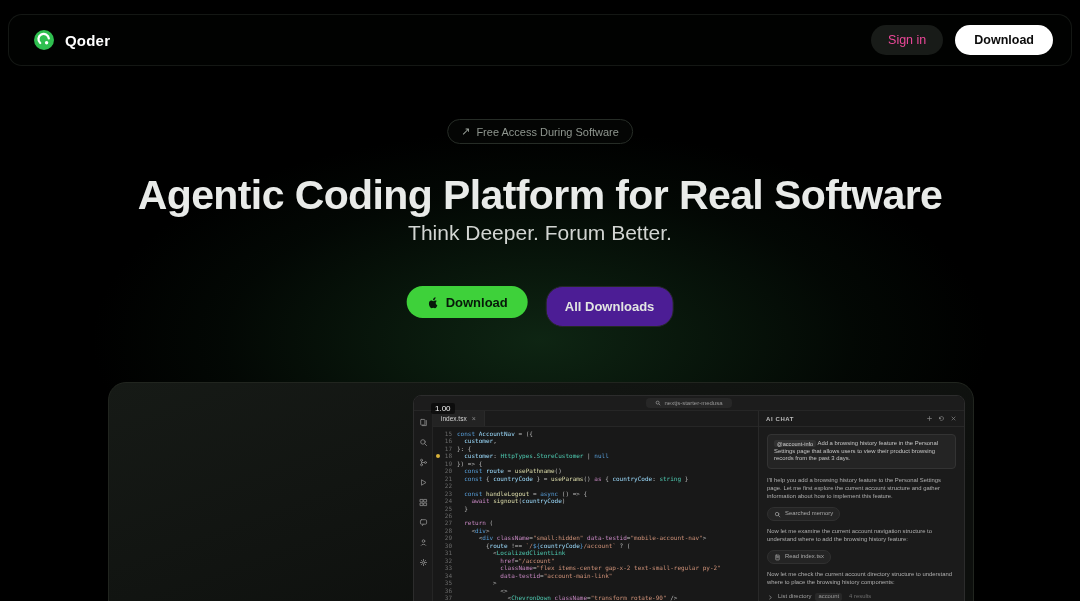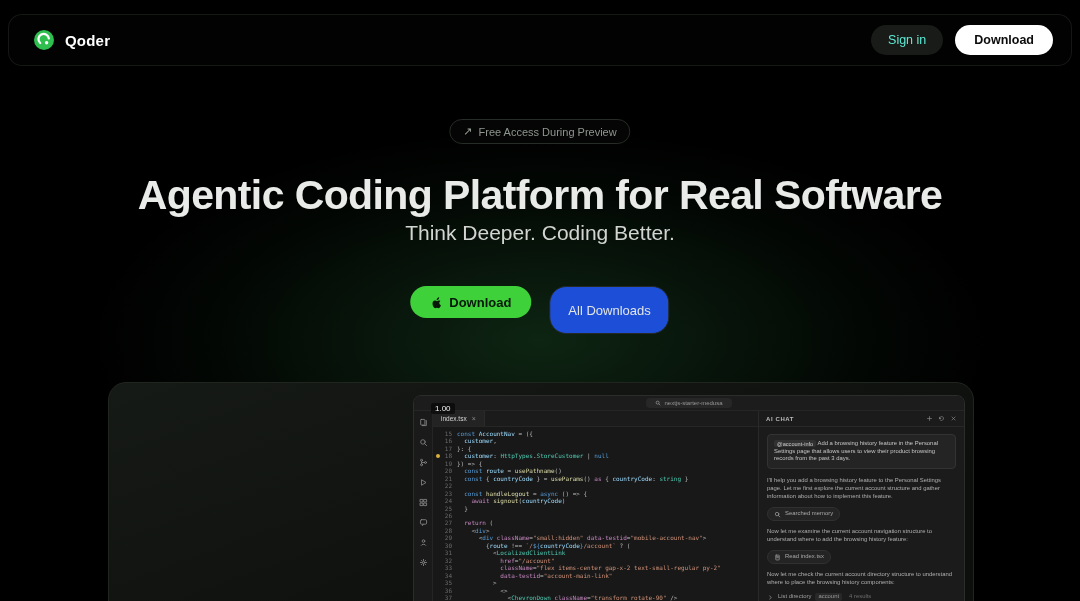--- a/index.html
+++ b/index.html
@@ -10,38 +10,38 @@
         pointer-events:none;}
 
   
   .navbar{position:absolute;left:8px;right:8px;top:14px;height:50px;border:1px solid rgba(90,100,90,0.22);
           border-radius:14px;display:flex;align-items:center;padding:0 14px;background:rgba(2,4,2,0.55);z-index:6;}
   .brand{display:flex;align-items:center;gap:10px;margin-left:10px;}
   .brand-name{color:#fff;font-size:15px;font-weight:700;letter-spacing:.2px;}
   .nav-links{position:absolute;left:50%;transform:translateX(-50%);display:flex;gap:38px;}
   .nav-link{color:#b7bcb7;font-size:13px;cursor:pointer;}
   .nav-actions{margin-left:auto;display:flex;gap:12px;align-items:center;margin-right:4px;}
-  .btn-signin{background:#181b18;color:#5eead4;border:none;border-radius:16px;padding:8px 17px;font-size:12.5px;
+  .btn-signin{background:#181b18;color:#ec4899;border:none;border-radius:16px;padding:8px 17px;font-size:12.5px;
               font-family:inherit;cursor:pointer;}
   .btn-download-top{background:#fff;color:#0b0b0b;border:none;border-radius:16px;padding:8px 19px;font-size:12.5px;
               font-weight:700;font-family:inherit;cursor:pointer;}
 
   
   .badge{position:absolute;top:119px;left:50%;transform:translateX(-50%);display:flex;gap:6px;align-items:center;
          border:1px solid #262c26;border-radius:13px;padding:5px 13px;color:#8f968f;font-size:11px;
          background:rgba(8,12,8,.45);z-index:2;}
   .badge-icon{color:#9aa19a;font-size:11px;}
   .hero-title{position:absolute;top:166px;left:0;right:0;text-align:center;color:#e9ebe9;font-size:41px;
               font-weight:600;margin:4px;letter-spacing:-0.6px;line-height:50px;z-index:2;}
   .hero-sub{position:absolute;top:221px;left:0;right:0;text-align:center;color:#d2d5d2;font-size:21px;margin:0;z-index:2;}
   .cta{position:absolute;top:286px;left:50%;transform:translateX(-50%);display:flex;gap:18px;z-index:2;}
   .btn-green{display:flex;align-items:center;gap:7px;background:#3ed13a;color:#07180a;border:none;border-radius:17px;
              padding:0 20px;height:32px;font-size:13px;font-weight:700;font-family:inherit;cursor:pointer;}
-  .btn-alldl{background:#1d4ed8;color:#e2e5e2;border:1px solid #242924;border-radius:17px;padding:0 18px;height:48px;
-             font-size:13px;font-weight:400;font-family:inherit;cursor:pointer;}
+  .btn-alldl{background:#4c1d95;color:#e2e5e2;border:1px solid #242924;border-radius:17px;padding:0 18px;height:41px;
+             font-size:13px;font-weight:700;font-family:inherit;cursor:pointer;}
 
   
   .card{position:absolute;left:108px;top:382px;width:864px;height:310px;
         background:linear-gradient(160deg,#161a16 0%,#0d0f0d 65%);
         border:1px solid #21251f;border-radius:18px;overflow:hidden;z-index:3;}
   .feature{position:absolute;left:28px;top:52px;width:230px;}
   .feature-icon{width:44px;height:44px;border-radius:10px;background:#21251f;border:1px solid #2c312b;
                 display:flex;align-items:center;justify-content:center;color:#e7e9e7;}
   .feature-heading{margin:32px 0 0 2px;color:#f3f4f3;font-size:25px;line-height:29px;font-weight:700;width:175px;}
 
@@ -105,24 +105,24 @@
       <span class="brand-name">Qoder</span>
     </div>
     <div class="nav-actions">
       <button class="btn-signin">Sign in</button>
       <button class="btn-download-top">Download</button>
     </div>
   </header>
 
   <div class="badge">
     <span class="badge-icon">↗</span>
-    <span>Free Access During Preview</span>
+    <span>Free Access During Software</span>
   </div>
   <h1 class="hero-title">Agentic Coding Platform for Real Software</h1>
-  <p class="hero-sub">Think Deeper. Coding Better.</p>
+  <p class="hero-sub">Think Deeper. Forum Better.</p>
   <div class="cta">
     <button class="btn-green">
       <span>
         <svg width="12" height="13" viewBox="0 0 16 17" fill="#07180a">
           <path d="M11 4.3c.6-.7 1-1.7.9-2.7-.9.1-1.9.6-2.5 1.3-.5.6-1 1.6-.9 2.6 1 .1 1.9-.5 2.5-1.2z"></path>
           <path d="M11.9 5.9c-1.4 0-2 .8-3 .8s-1.7-.8-2.9-.8C4.5 5.9 3 7.2 3 9.8c0 2.9 2.1 6.2 3.5 6.2.8 0 1.4-.5 2.3-.5.9 0 1.4.5 2.3.5 1.2 0 2.8-2.6 3.1-4-1.5-.6-2.1-1.7-2.1-3 0-1.3.8-2.1 1.4-2.5-.5-.5-1.2-.6-1.6-.6z"></path>
         </svg>
       </span>
       <span>Download</span>
     </button>

